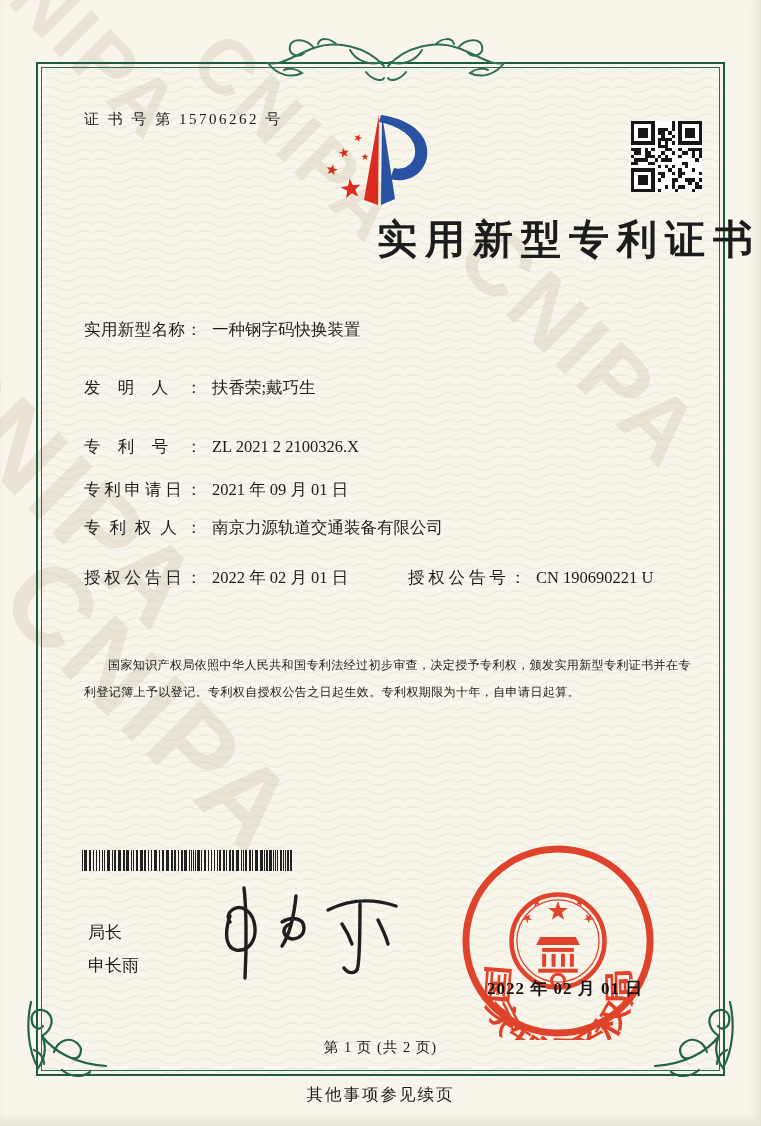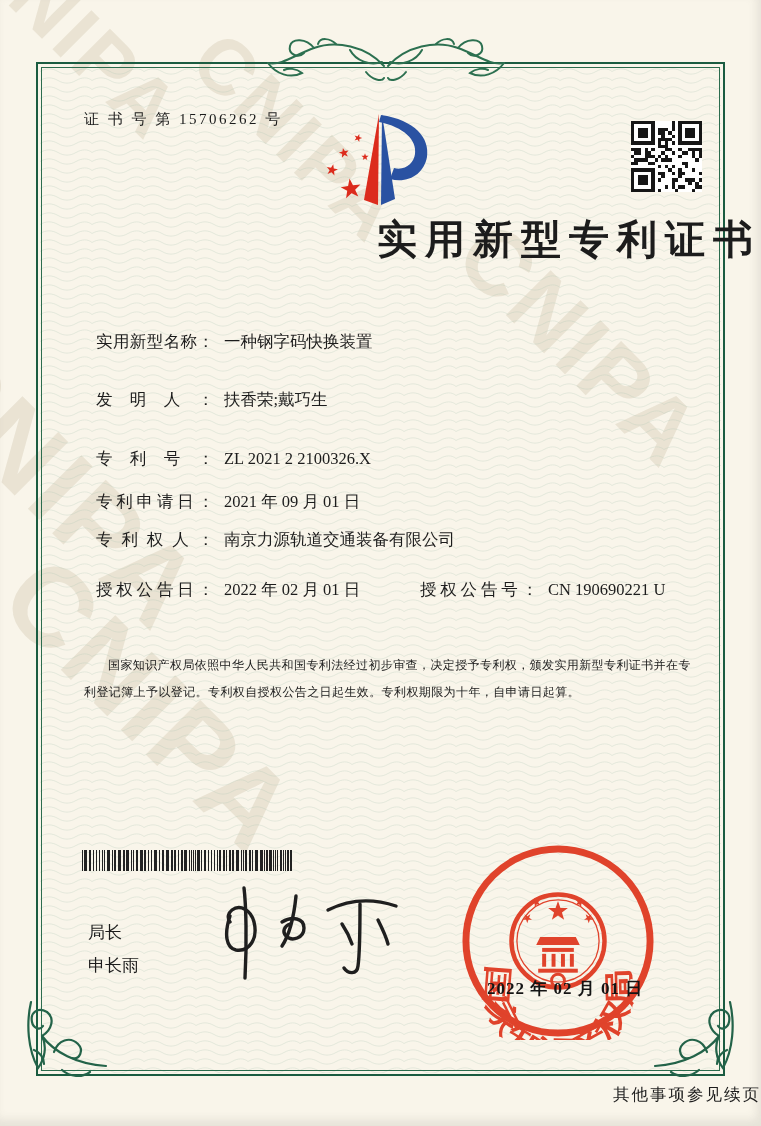--- a/index.html
+++ b/index.html
@@ -23,21 +23,21 @@
   .waves{position:absolute;left:40px;top:67px;width:681px;height:1006px;opacity:.55;}
   .ornament{position:absolute;}
   
   .cert-no{position:absolute;left:84px;top:110px;font-size:15px;letter-spacing:2.5px;}
   .logo{position:absolute;left:320px;top:112px;}
   .qr{position:absolute;left:631px;top:121px;}
   .title{position:absolute;left:0;top:216px;width:100%;text-align:right;
     font-size:40px;font-weight:bold;letter-spacing:8px;line-height:48px;}
   
   .fields{position:absolute;left:84px;top:318px;width:616px;font-size:16.5px;line-height:24px;}
-  .frow{margin:12px;font-family:Liberation Serif, serif;}
+  .frow{margin:0;font-family:Liberation Serif, serif;}
   .flabel{display:inline-block;width:118px;text-align:justify;text-align-last:justify;
     vertical-align:top;}
   .fvalue{display:inline-block;margin-left:10px;vertical-align:top;white-space:pre-line;}
   .m1{margin-bottom:34px}.m2{margin-bottom:35px}.m3{margin-bottom:19px}
   .m4{margin-bottom:14px}.m5{margin-bottom:26px}.m6{margin-bottom:8px}
   .addr-val{width:470px;}
   .grant-val{width:196px;}
   
   .body-text{position:absolute;left:84px;top:652px;width:614px;font-size:12px;
     line-height:27px;letter-spacing:.4px;}
@@ -48,21 +48,21 @@
   .signer{position:absolute;left:88px;top:916px;
     font-family:Liberation Serif, serif;font-size:17px;line-height:33px;}
   .signature{position:absolute;left:200px;top:882px;}
   
   .seal{position:absolute;left:459px;top:842px;opacity:.94;}
   .seal-date{position:absolute;left:487px;top:977px;font-size:17px;font-weight:bold;
     letter-spacing:1px;color:#141414;}
   
   .page-info{position:absolute;left:0;top:1038px;width:100%;text-align:center;
     font-size:14.5px;letter-spacing:1px;}
-  .note{position:absolute;left:0;top:1084px;width:100%;text-align:right;
+  .note{position:absolute;left:0;top:1084px;width:100%;text-align:center;
     font-size:16.5px;letter-spacing:2px;}
   svg{display:block;}
 </style>
 </head>
 <body>
 
 <div class="page">
 
   <svg width="0" height="0" style="position:absolute" aria-hidden="true">
     <defs>
@@ -470,15 +470,16 @@
         <rect x="103" y="113" width="4" height="13"></rect>
         <rect x="112" y="113" width="4" height="13"></rect>
         <rect x="80" y="128" width="40" height="4"></rect>
       </g>
       <circle cx="100" cy="140" r="6.5" fill="none" stroke-width="3"></circle>
     </g>
   </svg>
 
   <div class="seal-date">2022 年 02 月 01 日</div>
 
+  <div class="page-info">第 1 页 (共 2 页)</div>
   <div class="note">其他事项参见续页</div>
 
 </div>
 
 </body></html>

